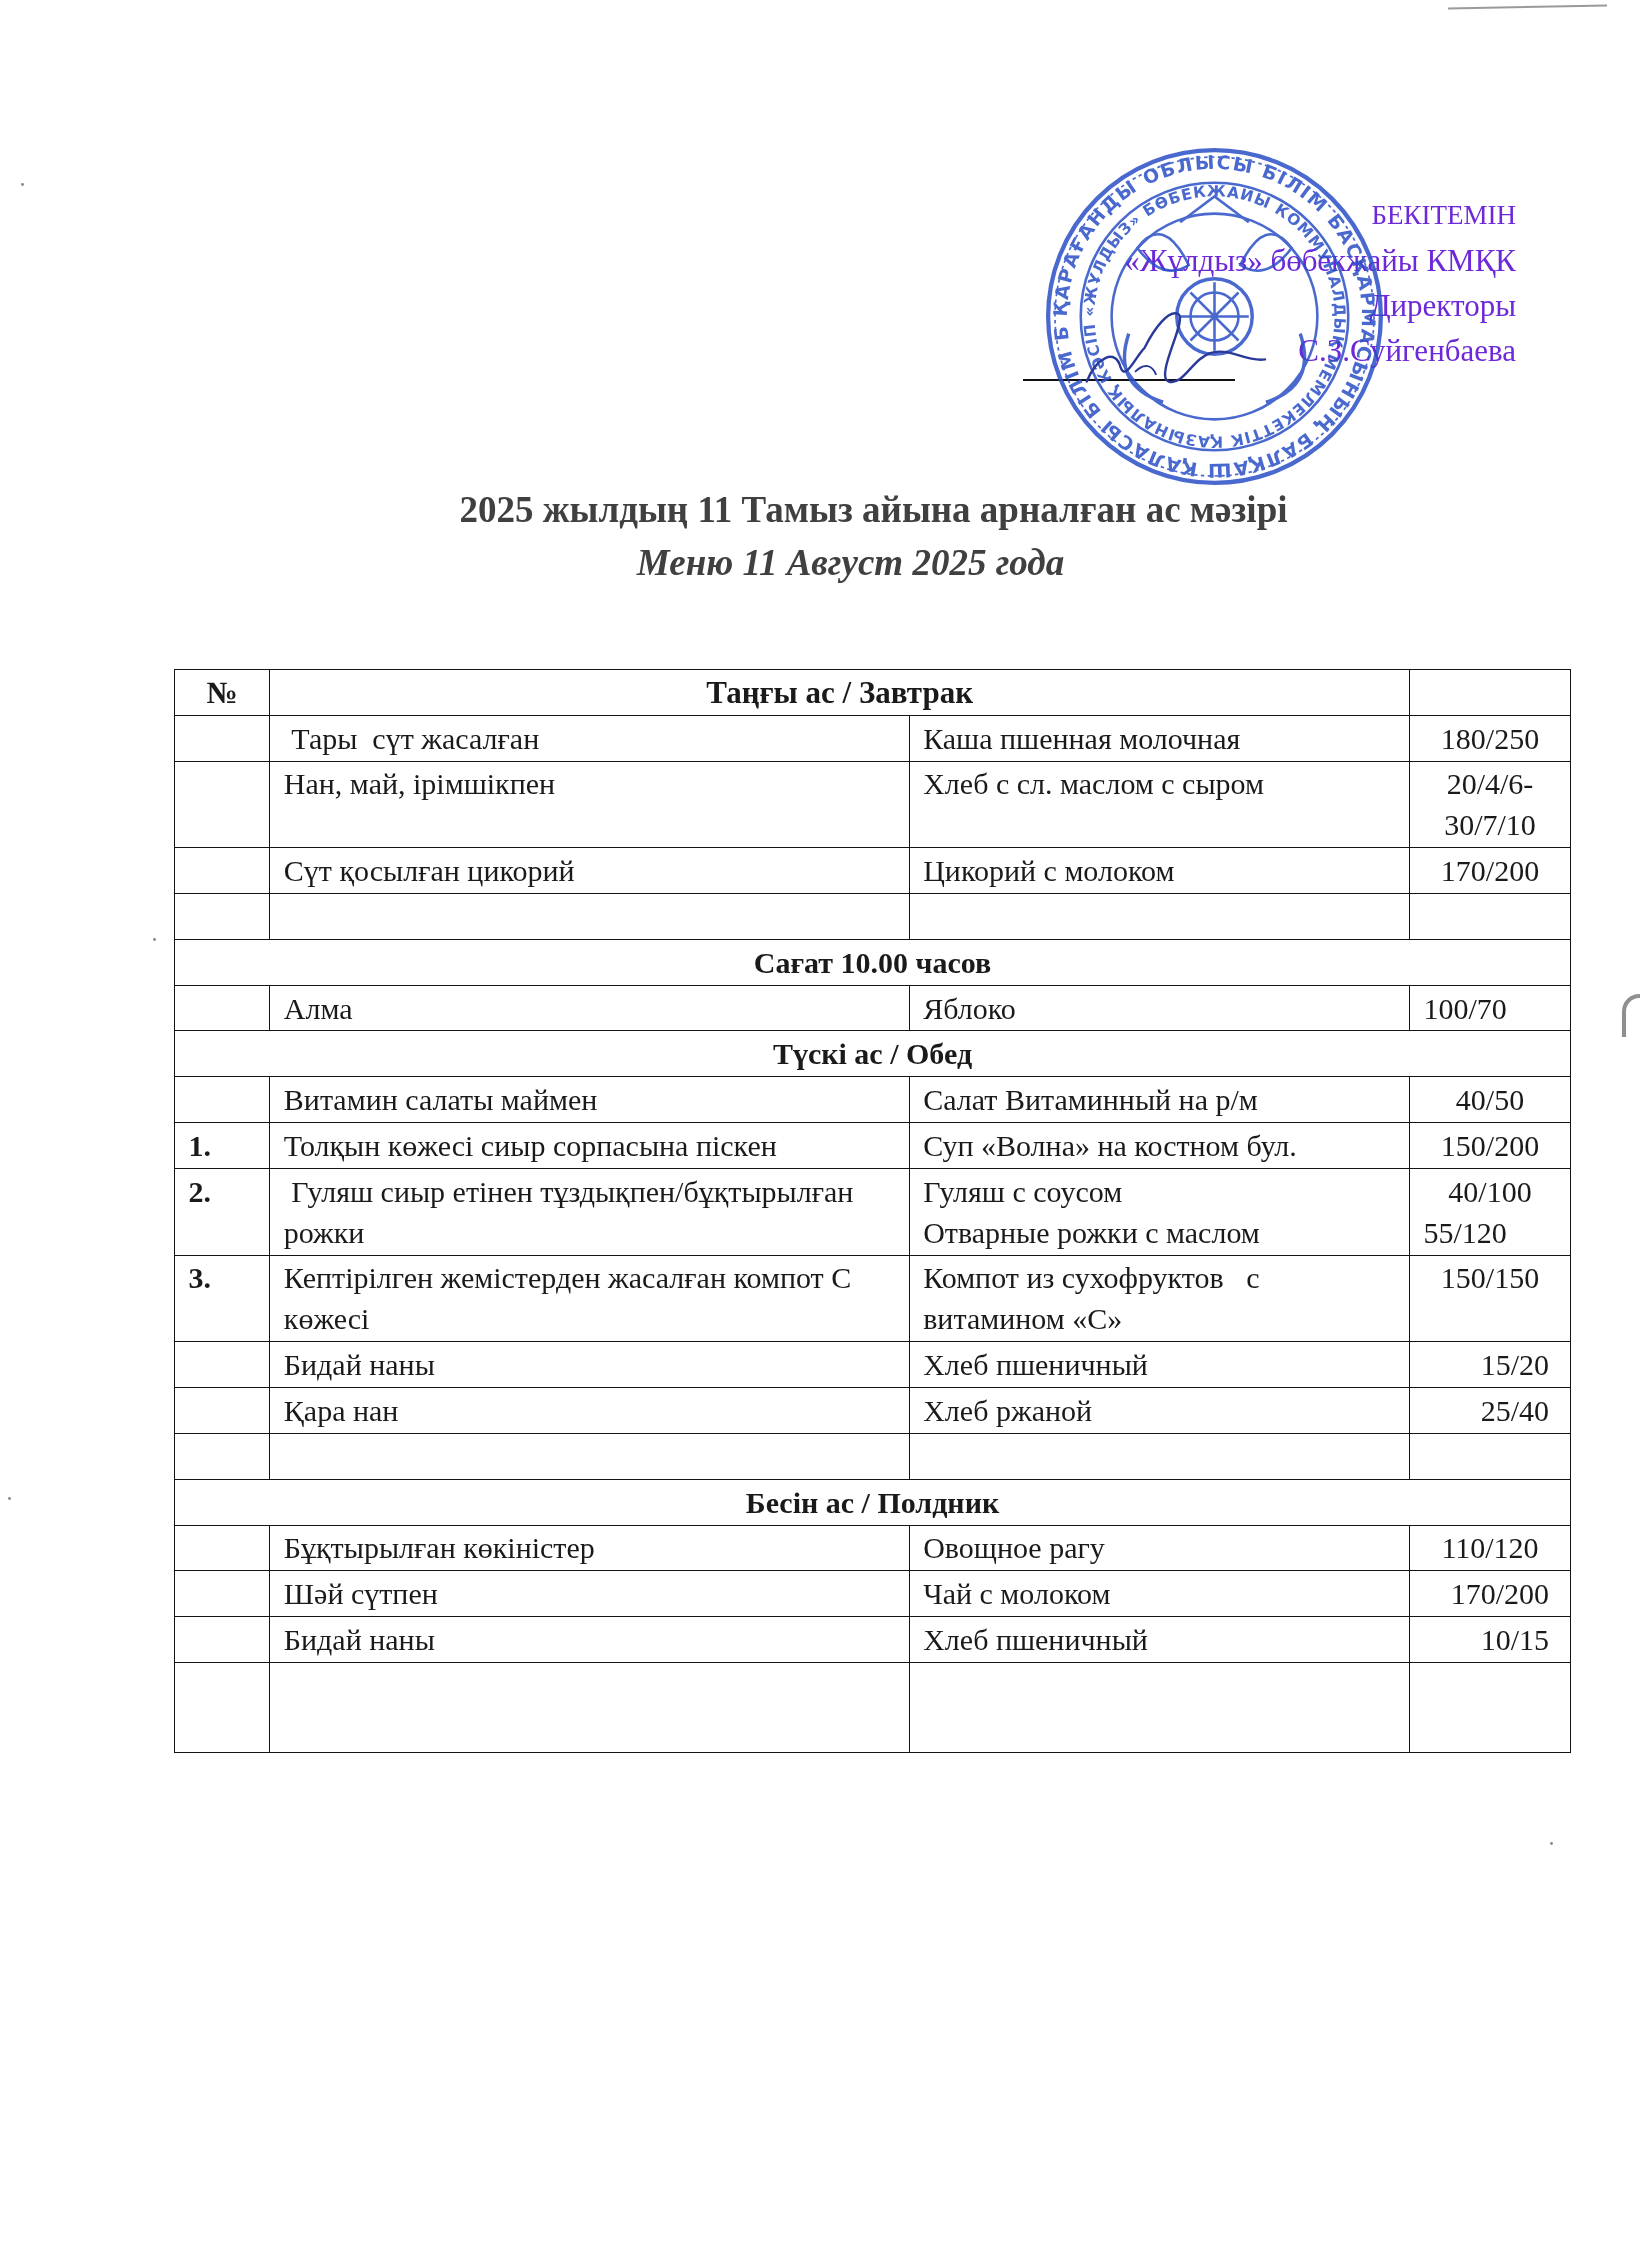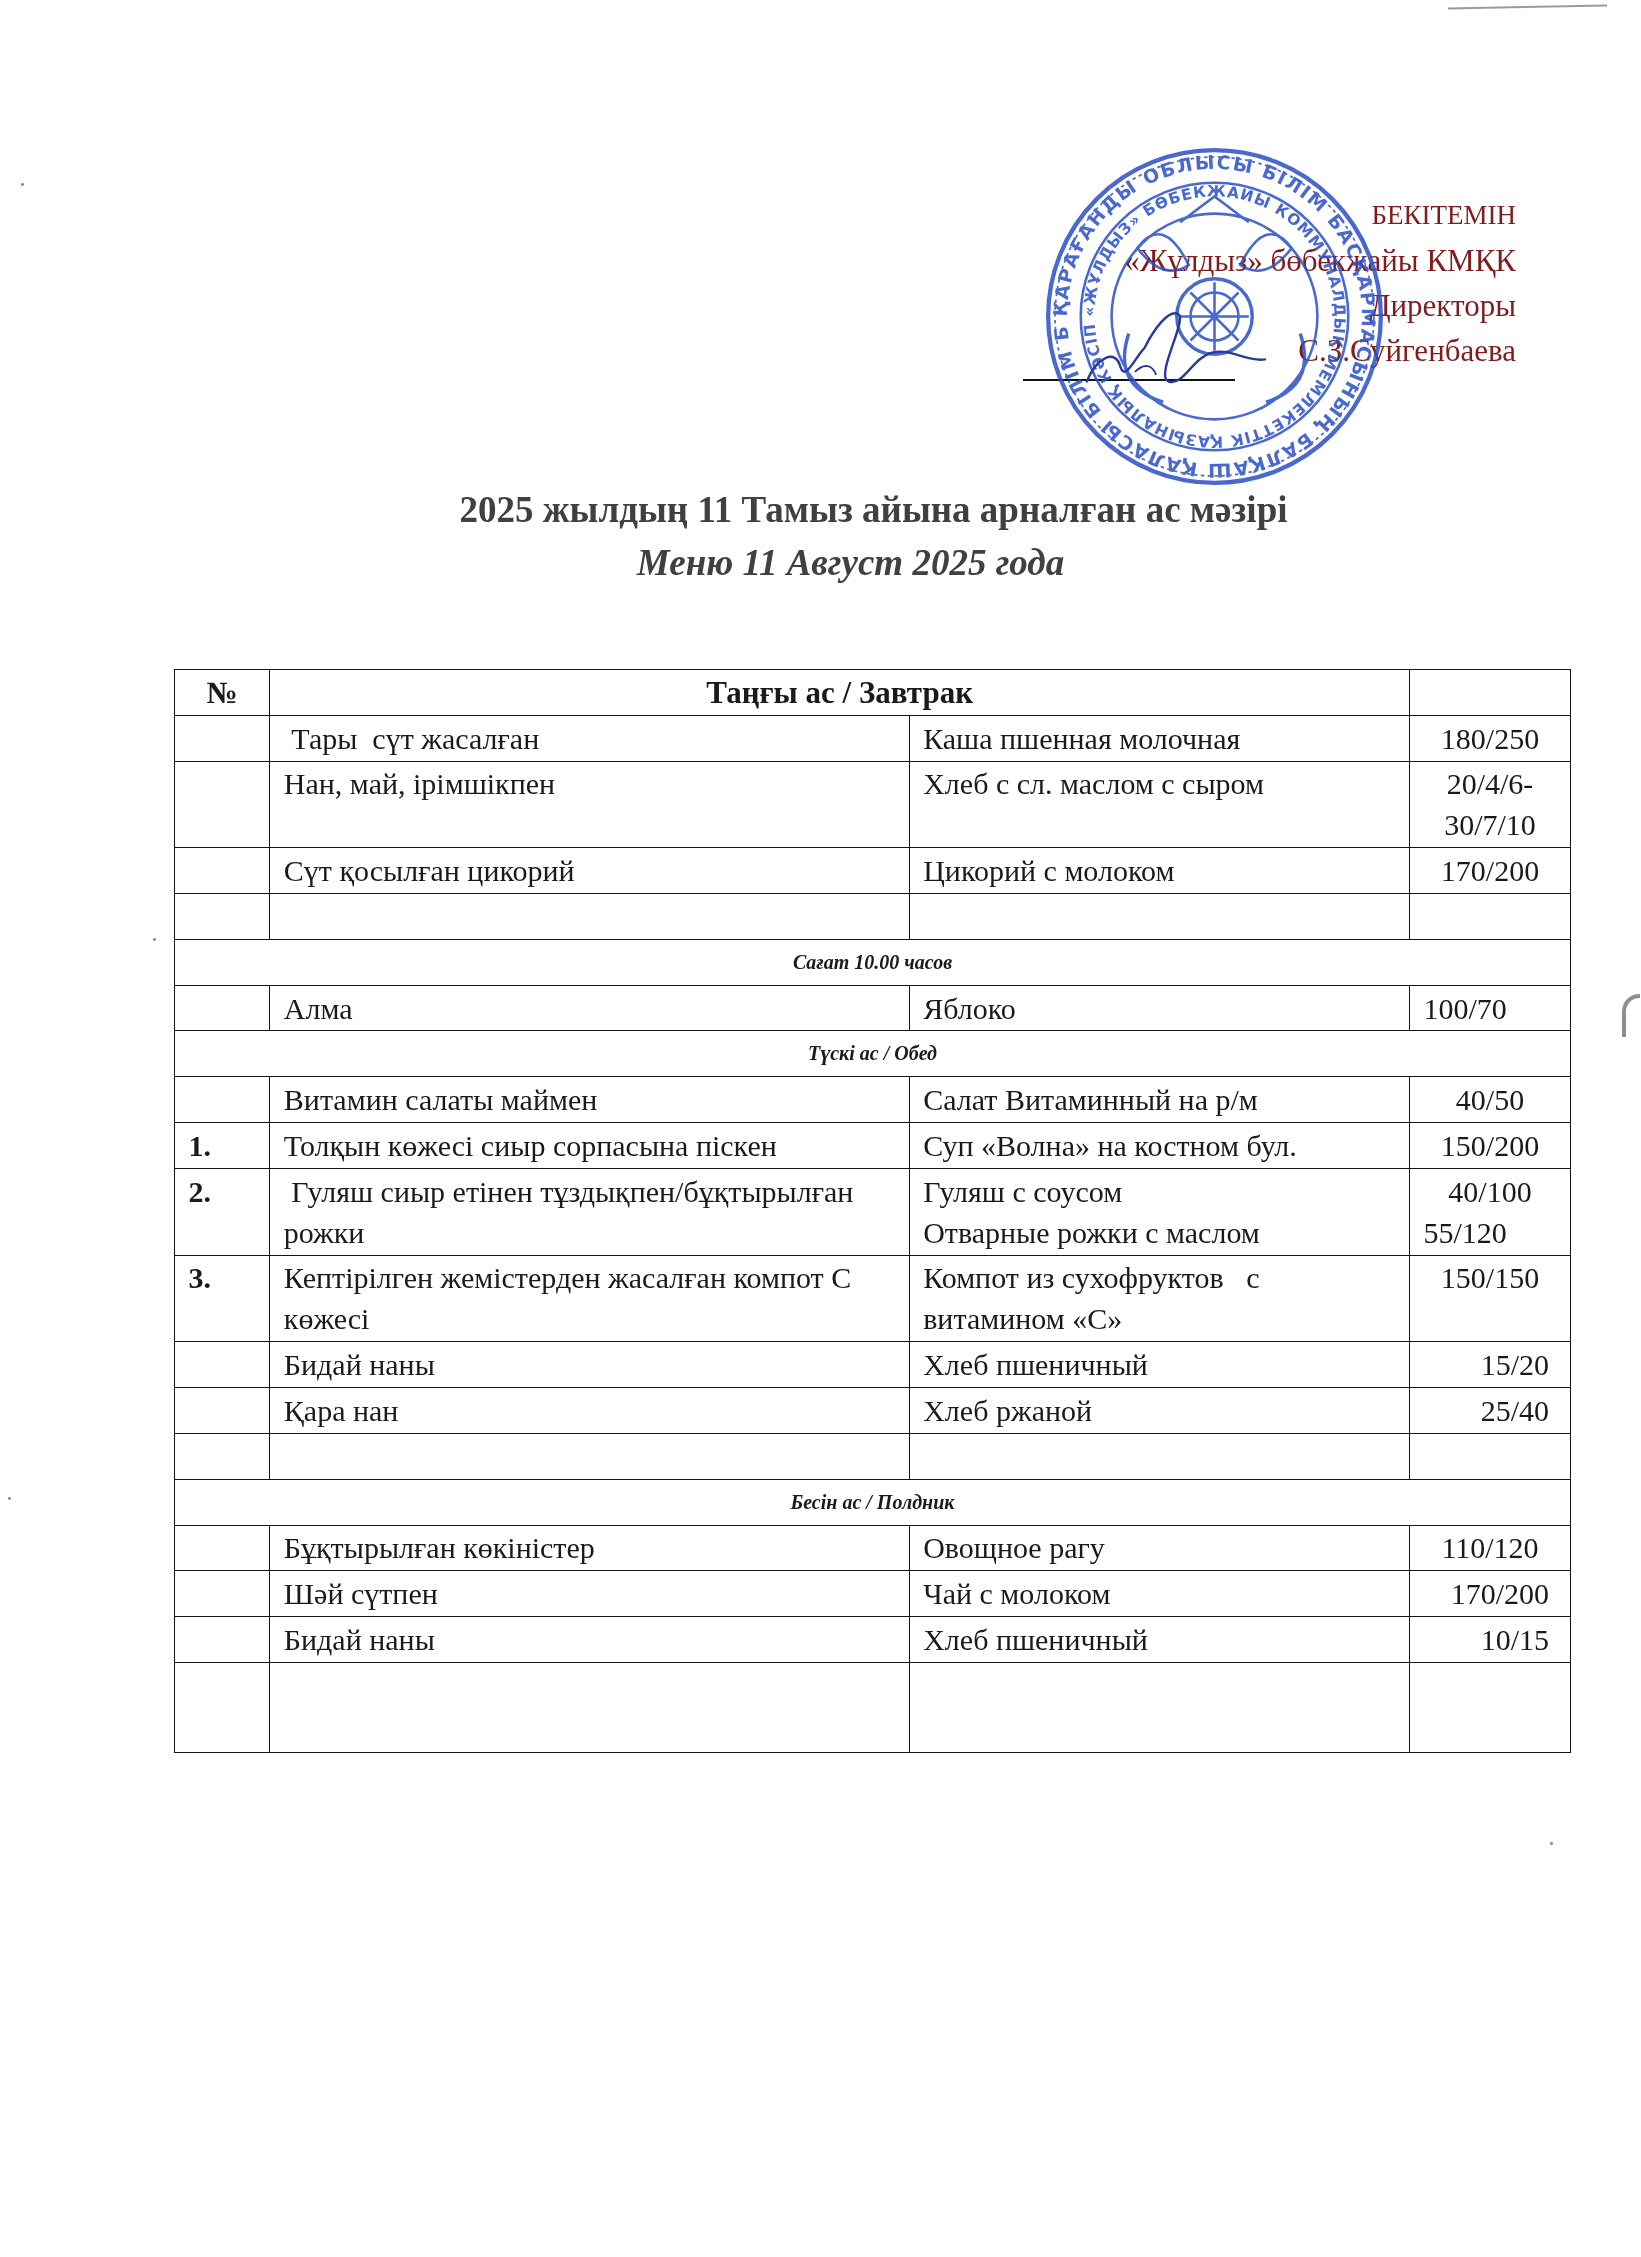--- a/index.html
+++ b/index.html
@@ -5,41 +5,41 @@
   html, body { margin: 0; padding: 0; }
   body {
     width: 1641px; height: 2257px; background: #ffffff; position: relative; overflow: hidden;
     font-family: "Liberation Serif", "DejaVu Serif", serif; color: #1a1a1a;
   }
   .scan-line-top { position: absolute; left: 1448px; top: 5.8px; width: 159px; height: 1.9px; background: #9a9a9a; transform: rotate(-1deg); }
   .scan-mark { position: absolute; background: #8a8a8a; border-radius: 50%; }
   .curl { position: absolute; left: 1622px; top: 994px; width: 13.5px; height: 39px; border-left: 4.8px solid #8f8f8f; border-top: 4.8px solid #8f8f8f; border-radius: 17.4px 0 0 0; }
 
   
-  .approval { position: absolute; left: 1004px; top: 193px; width: 512px; text-align: right; font-size: 31px; line-height: 45px; color: #7f1d1d; z-index: 2; }
+  .approval { position: absolute; left: 1004px; top: 193px; width: 512px; text-align: right; font-size: 31px; line-height: 45px; color: #6d28d9; z-index: 2; }
   .approval .line { display: block; }
   .approval .l1 { font-size: 27px; }
   .sig-line { position: absolute; left: 1023px; top: 379px; width: 212px; height: 1.9px; background: #111; z-index: 2; }
   .stamp { position: absolute; left: 1043px; top: 145px; width: 343px; height: 343px; z-index: 3; opacity: 0.85; pointer-events: none; }
   .signature { position: absolute; left: 1077px; top: 290px; width: 193px; height: 106px; z-index: 4; pointer-events: none; }
 
   
   .title { position: absolute; left: 0; width: 1641px; text-align: center; font-weight: bold; font-size: 37px; color: #404040; }
   .title.t1 { top: 488px; padding-left: 106px; box-sizing: border-box; }
   .title.t2 { top: 541px; padding-left: 60px; box-sizing: border-box; font-style: italic; }
 
   
   table.menu { position: absolute; left: 174px; top: 669px; width: 1397px; border-collapse: collapse; font-size: 30px; }
   table.menu td { border: 1.9px solid #141414; padding: 1.9px 13.5px 1.9px 13.5px; vertical-align: top; line-height: 41px; }
   td.num { width: 68px; font-weight: bold; }
   td.kz { width: 618px; }
   td.ru { width: 478px; }
   td.wt { width: 126px; text-align: center; }
   tr.hdr td { font-weight: bold; font-size: 31px; }
-  tr.section td { text-align: center; font-weight: bold; font-size: 20px; font-style: italic; }
+  tr.section td { text-align: center; font-weight: bold; font-size: 30px; }
   tr.empty td { height: 41px; }
   tr.tall td { height: 85px; }
   .wt-right { text-align: right !important; padding-right: 21px !important; }
 </style>
 </head>
 <body>
 
 <div class="scan-line-top"></div>
 <div class="scan-mark" style="left:21px;top:183px;width:2.9px;height:2.9px;"></div>
 <div class="scan-mark" style="left:153px;top:938px;width:2.9px;height:2.9px;"></div>

